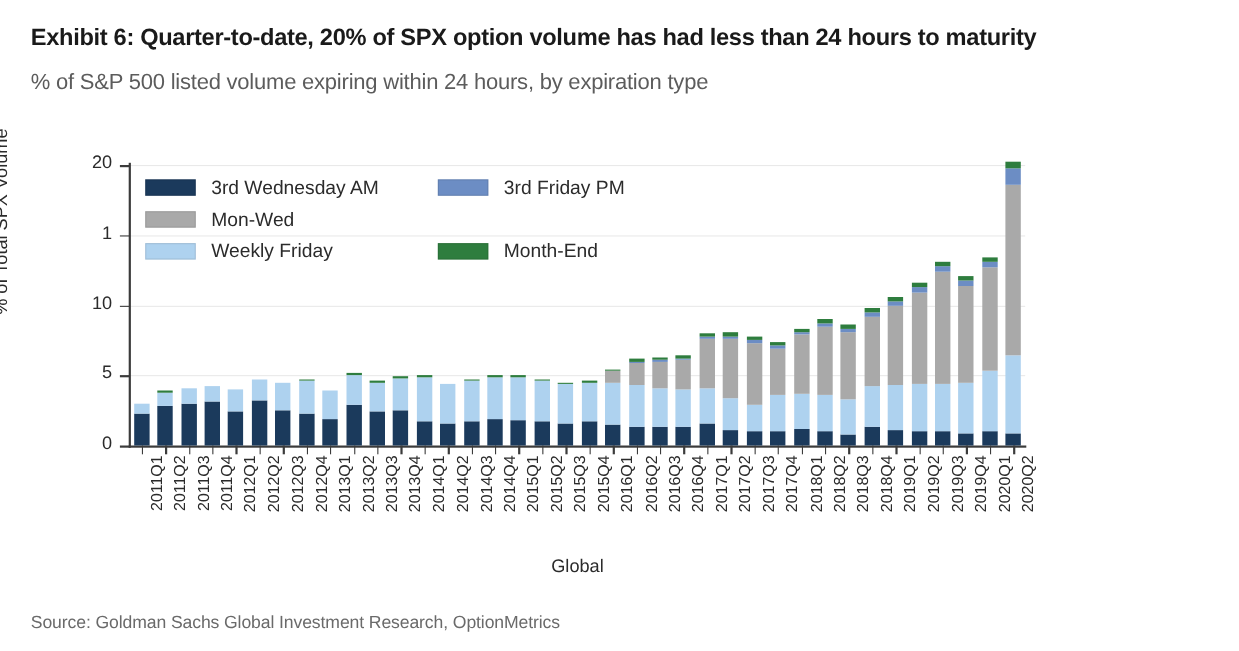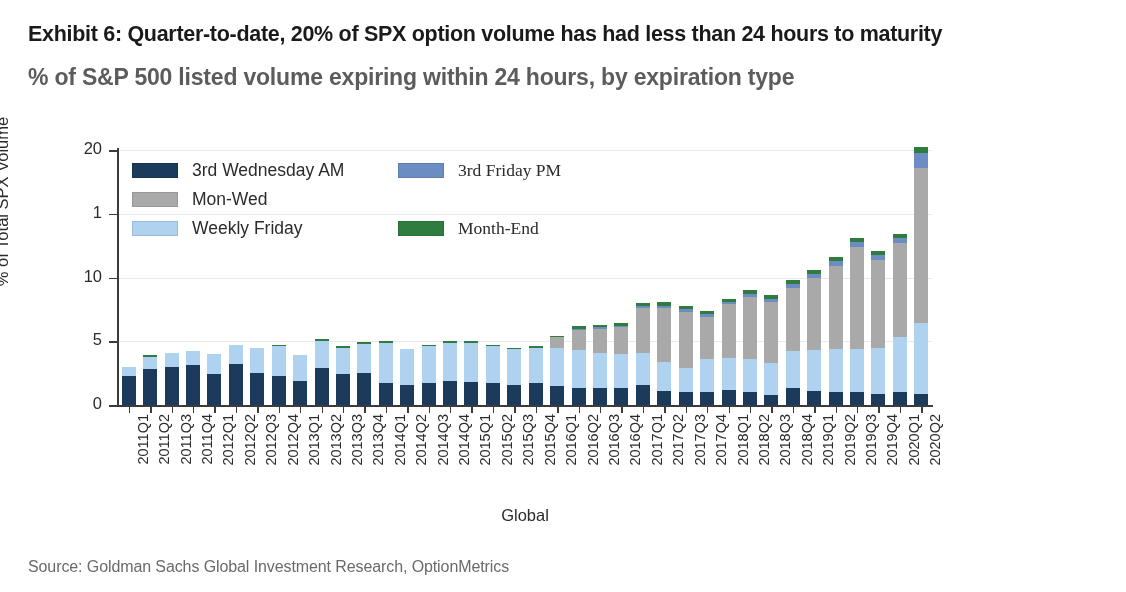--- a/index.html
+++ b/index.html
@@ -9,21 +9,21 @@
     color:#231f20;overflow:hidden;position:relative;
   }
 
   .exhibit-title{
     position:absolute;left:28px;top:22px;width:1080px;
     font-size:21.5px;font-weight:bold;letter-spacing:-0.3px;
     color:#1a1a1a;white-space:nowrap;
   }
   .exhibit-subtitle{
     position:absolute;left:28px;top:64px;width:1080px;
-    font-size:23px;font-weight:bold;color:#5c5c5c;
+    font-size:20px;font-weight:normal;color:#5c5c5c;
     letter-spacing:-0.2px;white-space:nowrap;
   }
   .source-line{
     position:absolute;left:28px;top:558px;
     font-size:16px;color:#6a6a6a;letter-spacing:-0.1px;white-space:nowrap;
   }
 
   
   .chart-area{position:absolute;left:0;top:0;width:1126px;height:545px;}
 
@@ -70,21 +70,21 @@
     white-space:nowrap;text-align:right;
   }
 
   
   .legend{
     position:absolute;left:132px;top:160px;width:460px;
   }
   .legend-row{position:relative;height:29px;}
   .legend-item{position:absolute;display:flex;align-items:center;}
   .legend-item.col1{left:0;}
-  .legend-item.col2{left:266px;font-family:Liberation Serif, serif;}
+  .legend-item.col2{left:266px;}
   .legend-swatch{
     width:46px;height:15px;display:inline-block;margin-right:14px;
     border:1px solid rgba(0,0,0,0.10);box-sizing:border-box;
   }
   .legend-label{font-size:17.5px;color:#2b2b2b;white-space:nowrap;}
 </style>
 </head>
 <body>
 
 <div class="exhibit-title">Exhibit 6: Quarter-to-date, 20% of SPX option volume has had less than 24 hours to maturity</div>

